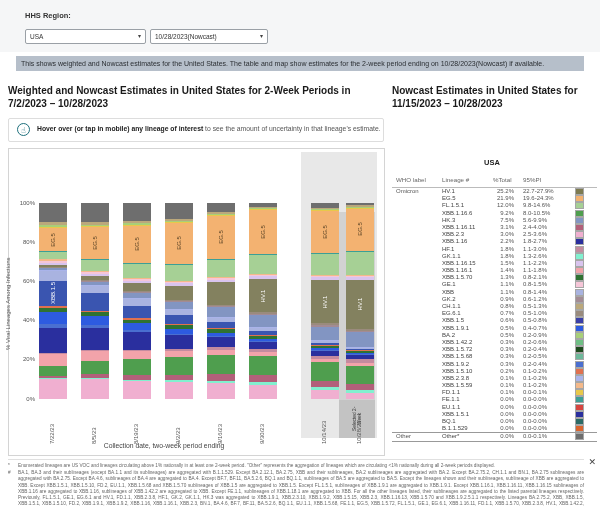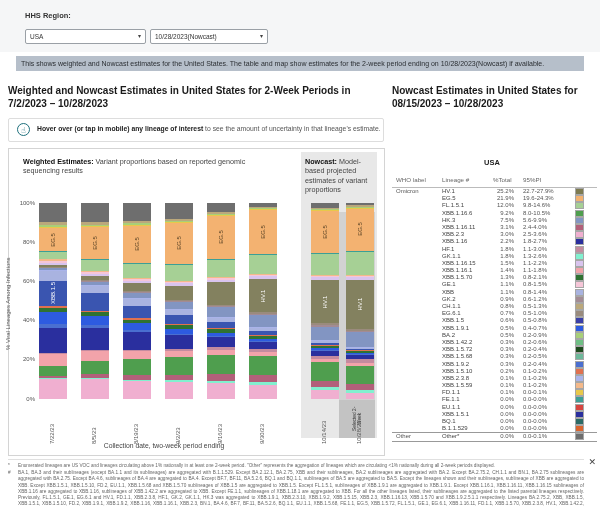--- a/index.html
+++ b/index.html
@@ -95,37 +95,31 @@
   </div>
   <div class="select" style="left:150px;top:29px;width:118px;">
     <span>10/28/2023(Nowcast)</span>
     <span class="caret">▾</span>
   </div>
 </div>
 
 <div class="banner">This shows weighted and Nowcast estimates for the United States. The table and map show estimates for the 2-week period ending on 10/28/2023(Nowcast) if available.</div>
 
 <div class="ltitle">Weighted and Nowcast Estimates in United States for 2-Week Periods in 7/2/2023 – 10/28/2023</div>
-<div class="rtitle">Nowcast Estimates in United States for 08/15/2023 – 10/28/2023</div>
+<div class="rtitle">Nowcast Estimates in United States for 11/15/2023 – 10/28/2023</div>
 
 <div class="hovernote">
   <span class="tapicon">☝</span>
   <div class="txt">
     <b>Hover over (or tap in mobile) any lineage of interest</b><span> to see the amount of uncertainty in that lineage's estimate.</span>
   </div>
 </div>
 
 <div class="panel" id="chart-panel">
-  <div class="wcap">
-    <b>Weighted Estimates:</b><span> Variant proportions based on reported genomic sequencing results</span>
-  </div>
   <div class="nowpanel">
-    <div class="ncap">
-      <b>Nowcast:</b><span> Model-based projected estimates of variant proportions</span>
-    </div>
     <div class="selband"></div>
     <div class="selbox">
       <span>Selected 2-Week</span>
     </div>
   </div>
   <div class="yaxis-title">% Viral Lineages Among Infections</div>
   <div id="yticks">
       <div class="ytick" style="left: 2px; top: 246.5px;">0%</div>
       <div class="ytick" style="left: 2px; top: 207.3px;">20%</div>
       <div class="ytick" style="left: 2px; top: 168.1px;">40%</div>

